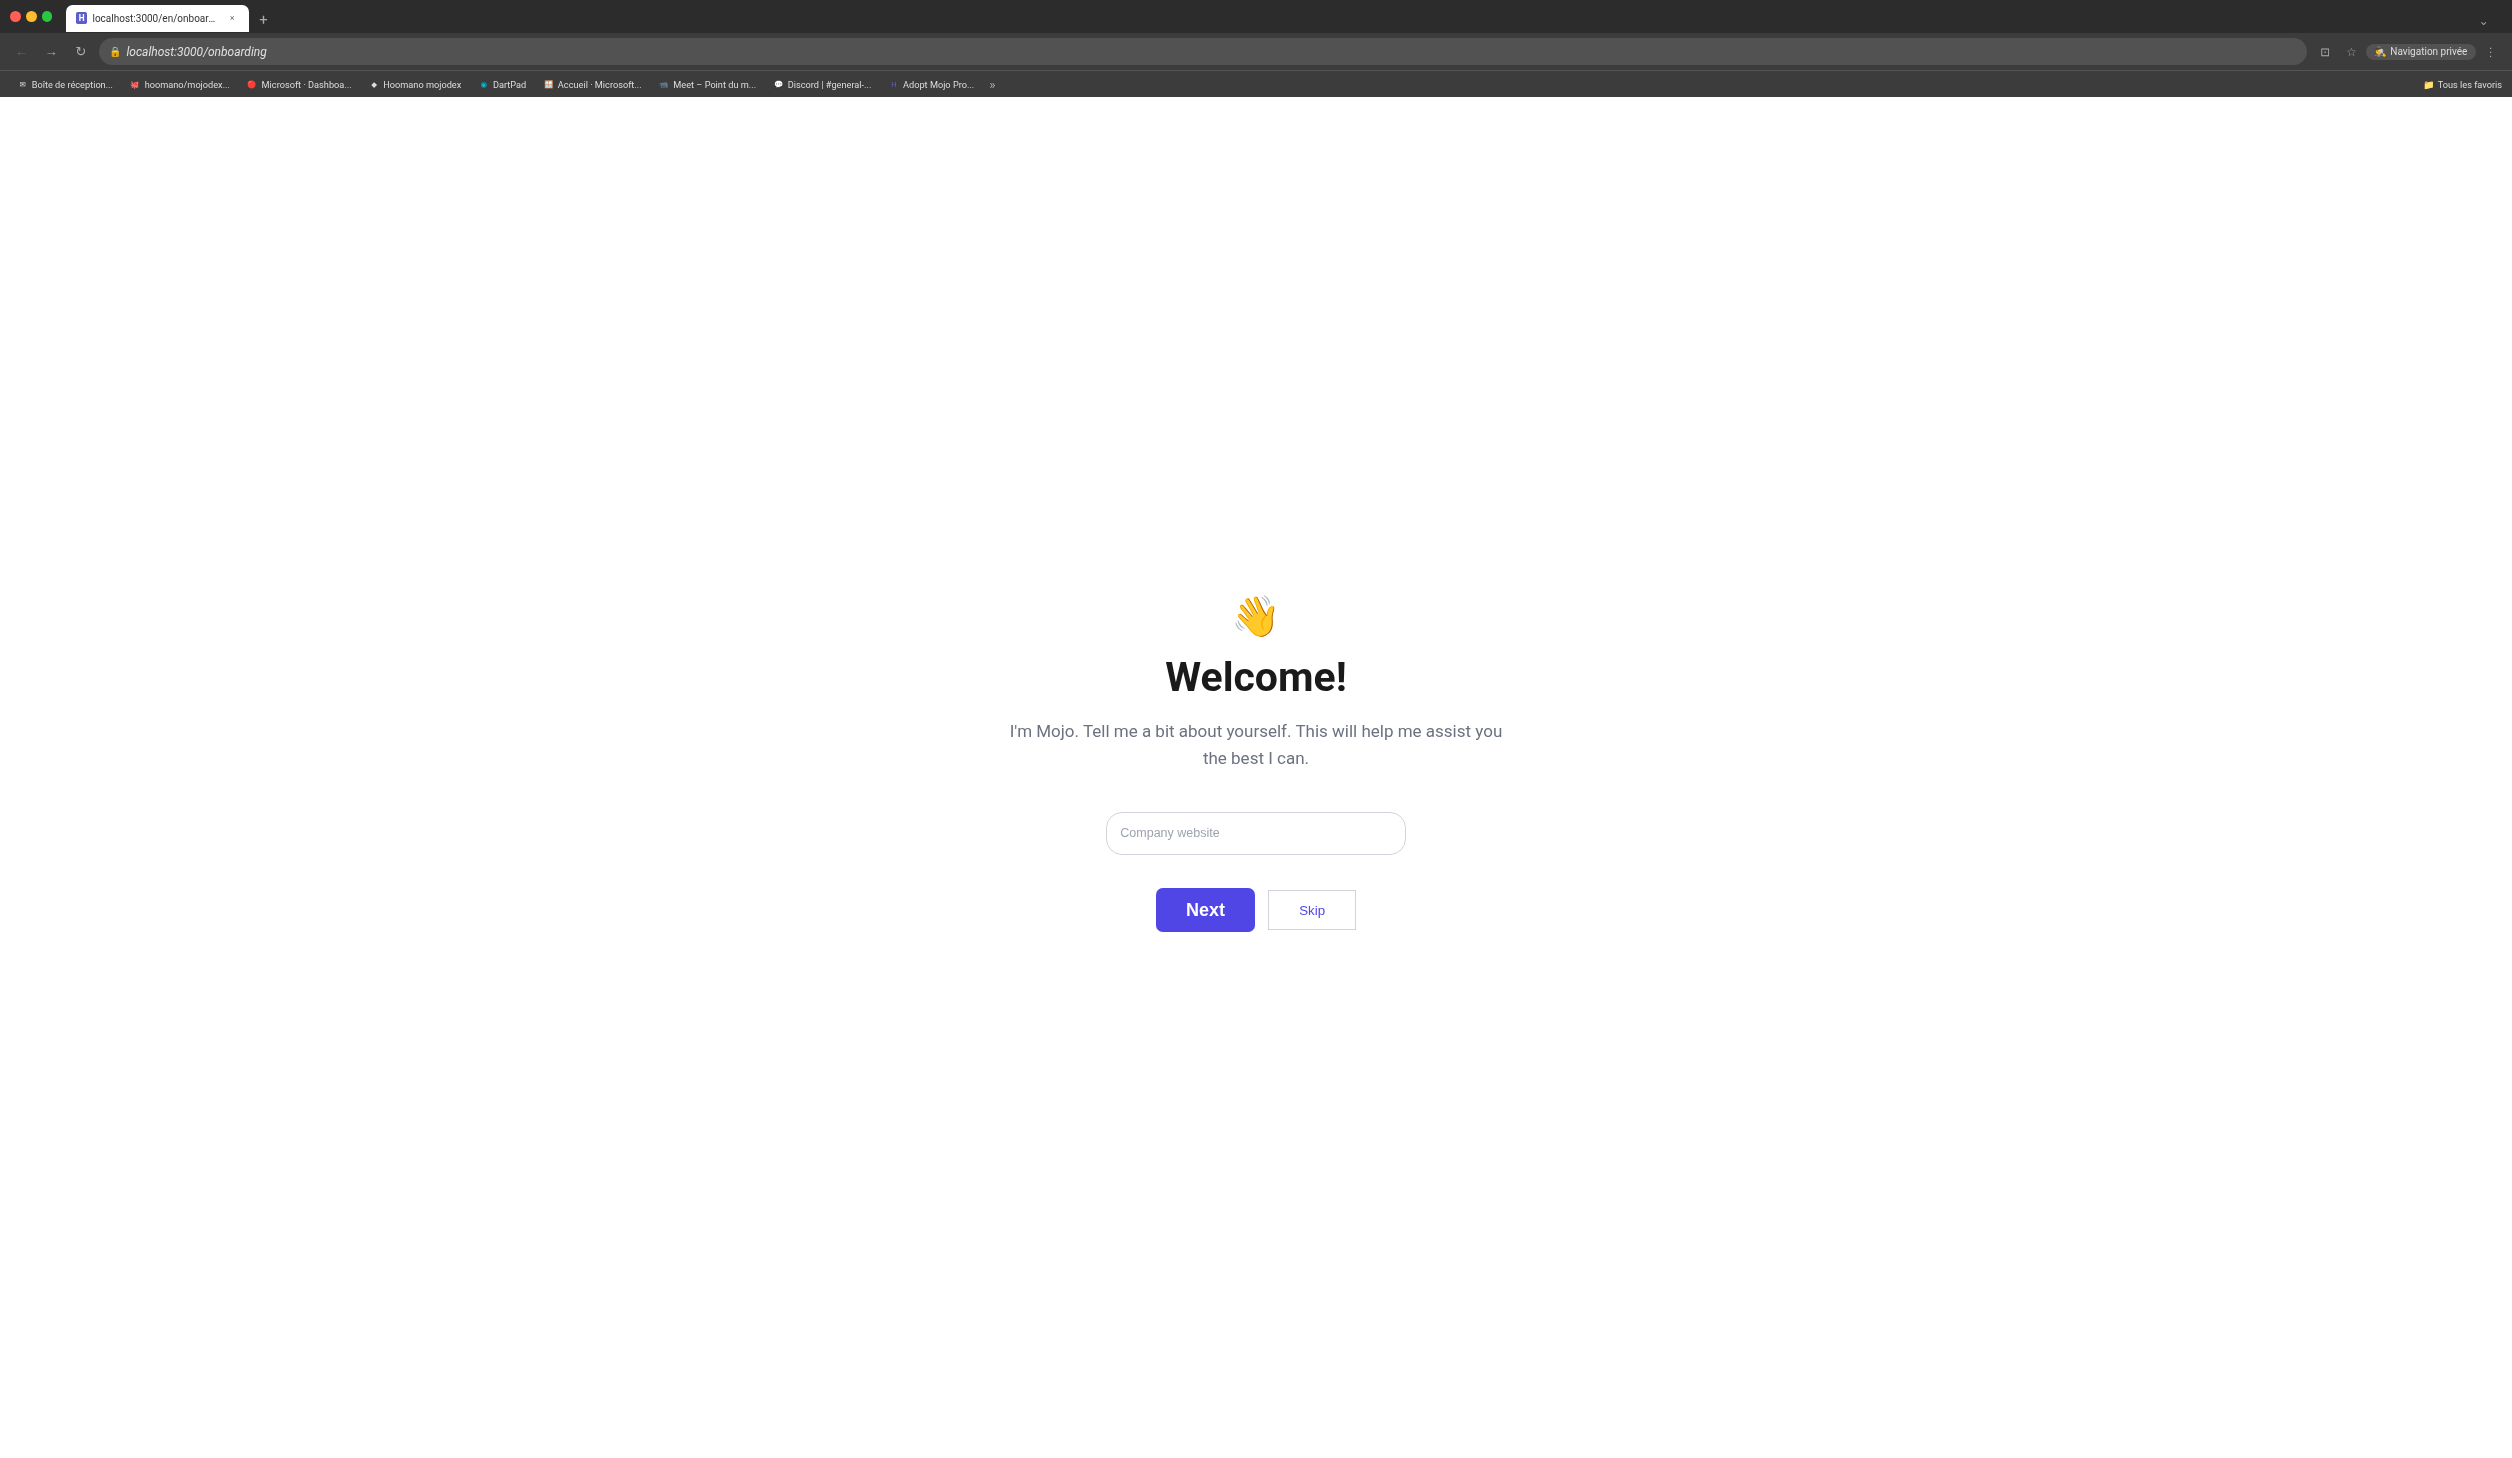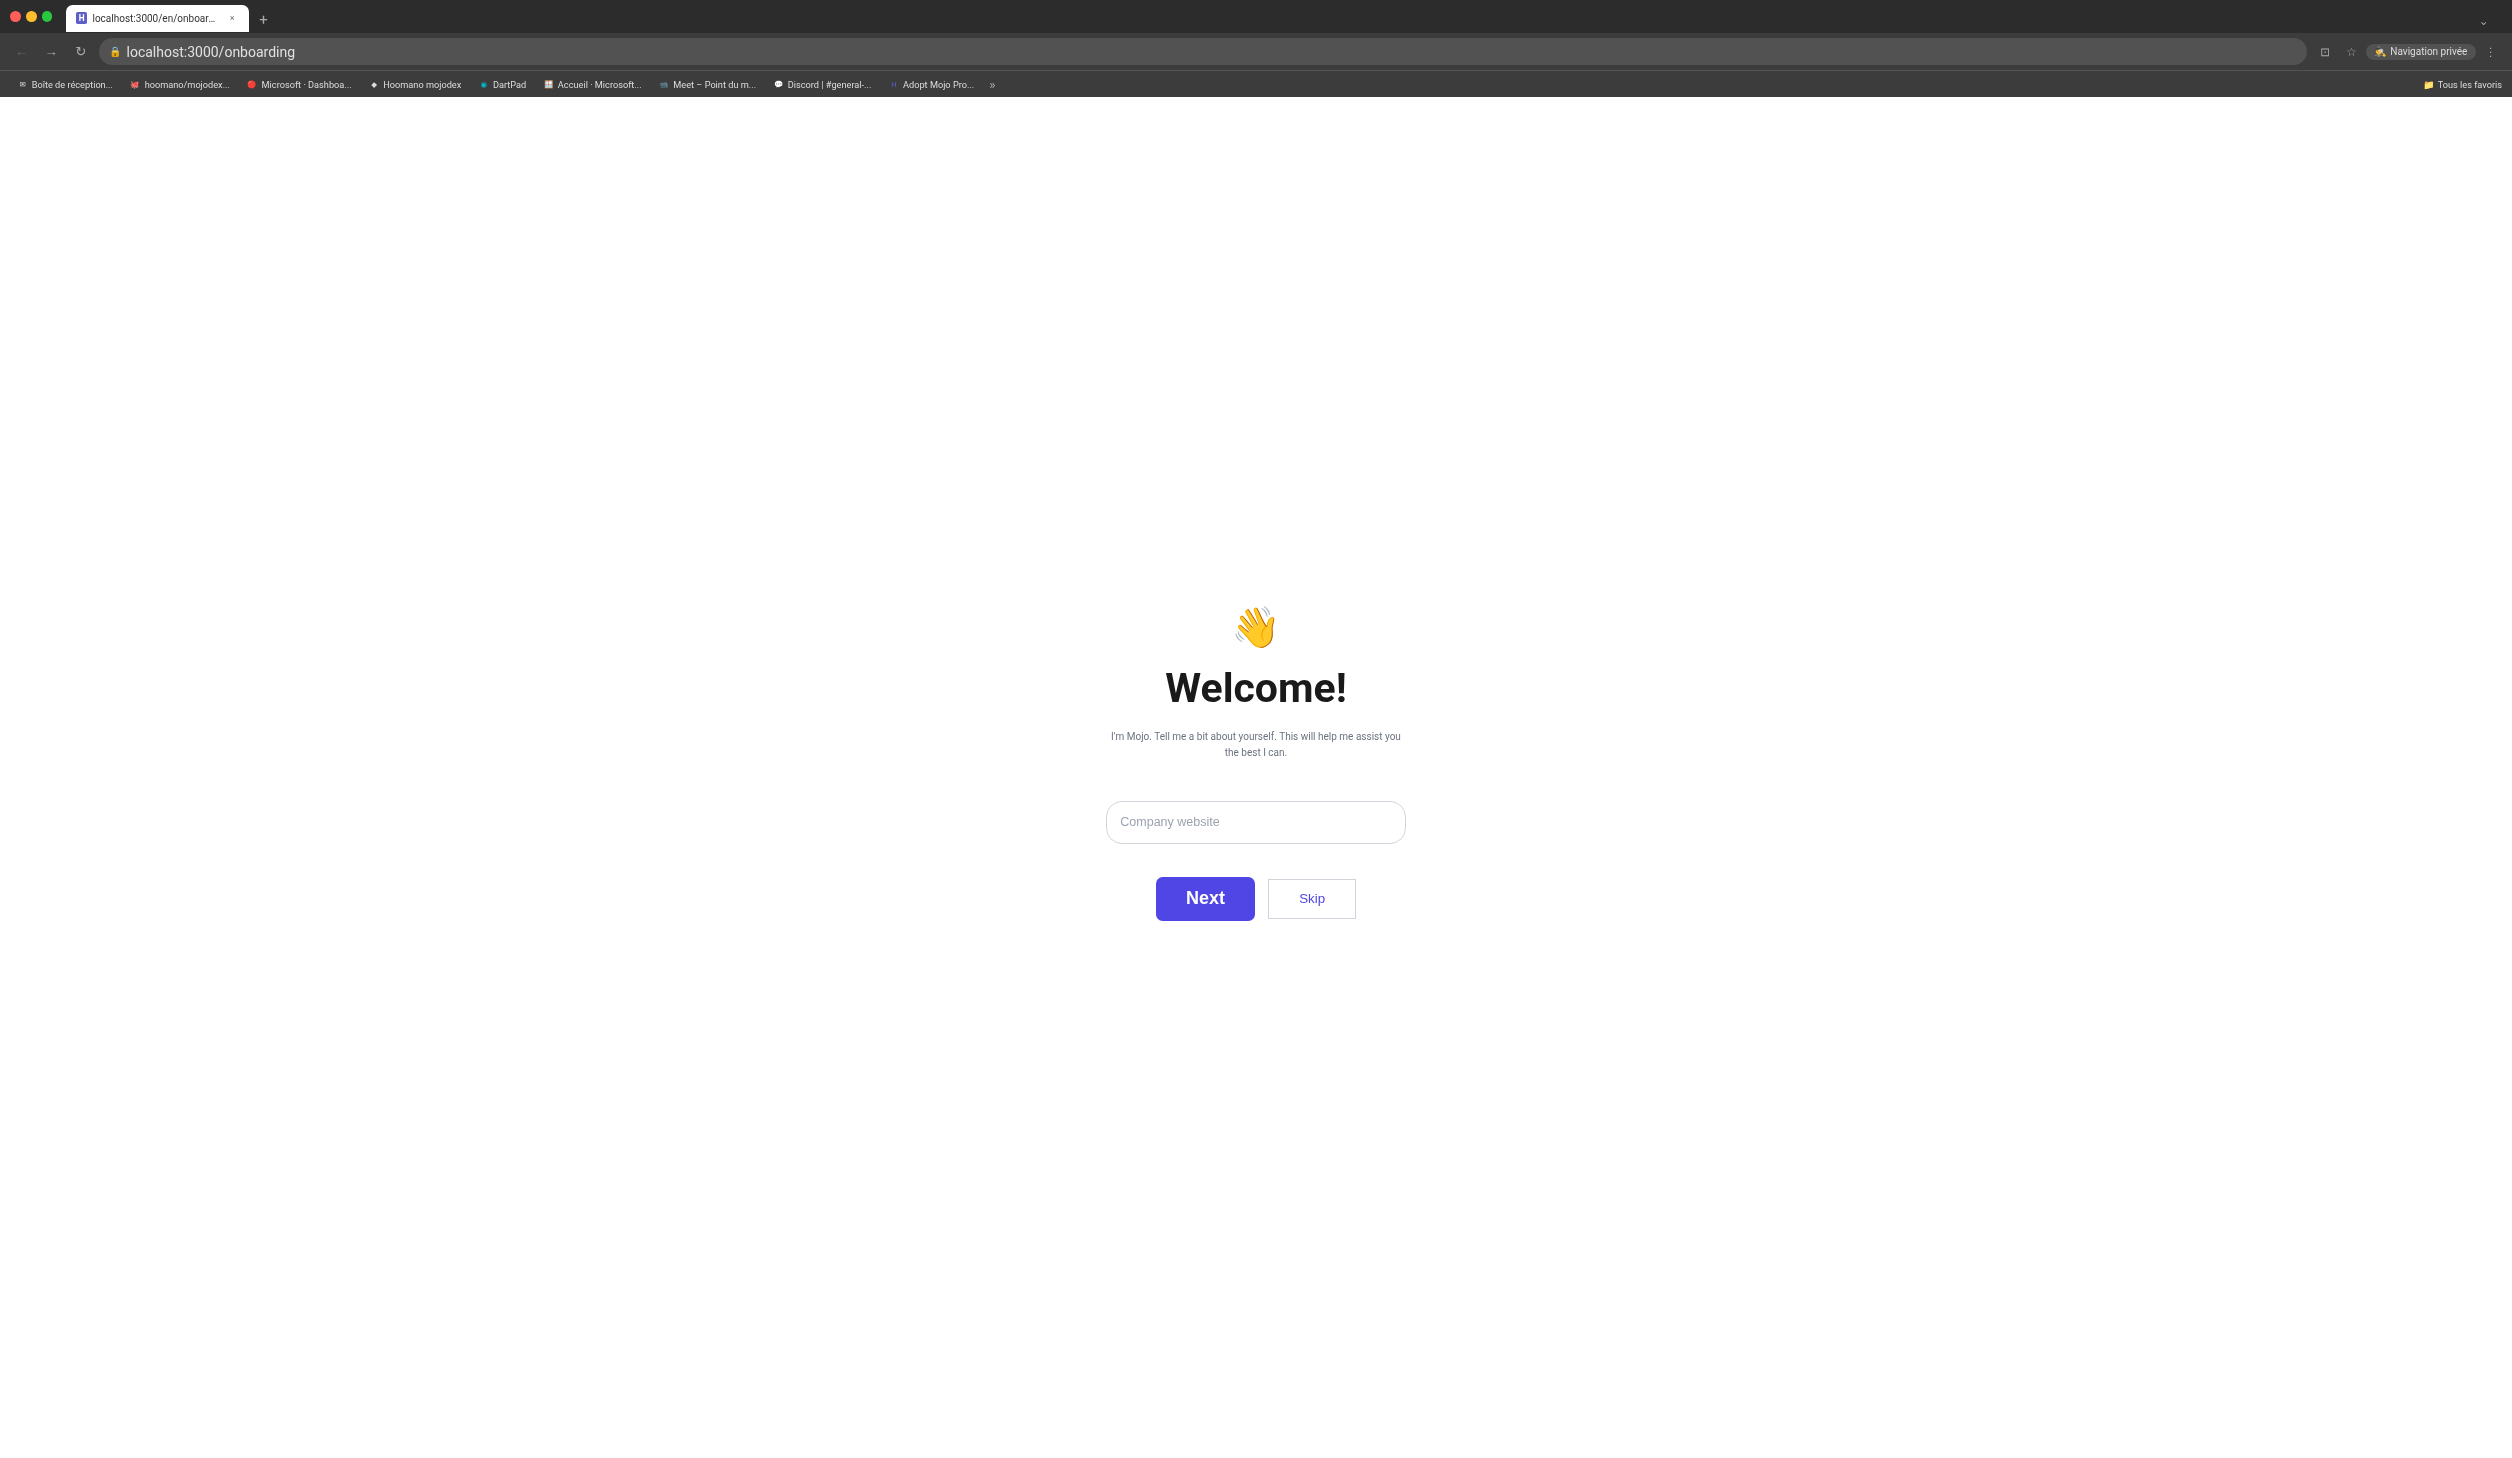--- a/index.html
+++ b/index.html
@@ -153,21 +153,22 @@
       height: 27px;
     }
 
     .lock-icon {
       color: #aaa;
       font-size: 10px;
     }
 
     .address-text {
       color: #e0e0e0;
-      font-size: 14px;
+      font-size: 12px;
+      font-style: italic;
     }
 
     .toolbar-right {
       display: flex;
       gap: 3.3px;
       align-items: center;
     }
 
     .toolbar-btn {
       width: 23px;
@@ -265,21 +266,21 @@
     }
 
     .welcome-title {
       font-size: 41px;
       font-weight: 700;
       color: #1a1a1a;
       margin-bottom: 16.7px;
     }
 
     .welcome-subtitle {
-      font-size: 10px;
+      font-size: 17px;
       color: #6b7280;
       line-height: 1.6;
       margin-bottom: 40px;
     }
 
     .company-input {
       width: 300px;
       height: 43px;
       border: 1.3px solid #d1d5db;
       border-radius: 16px;

